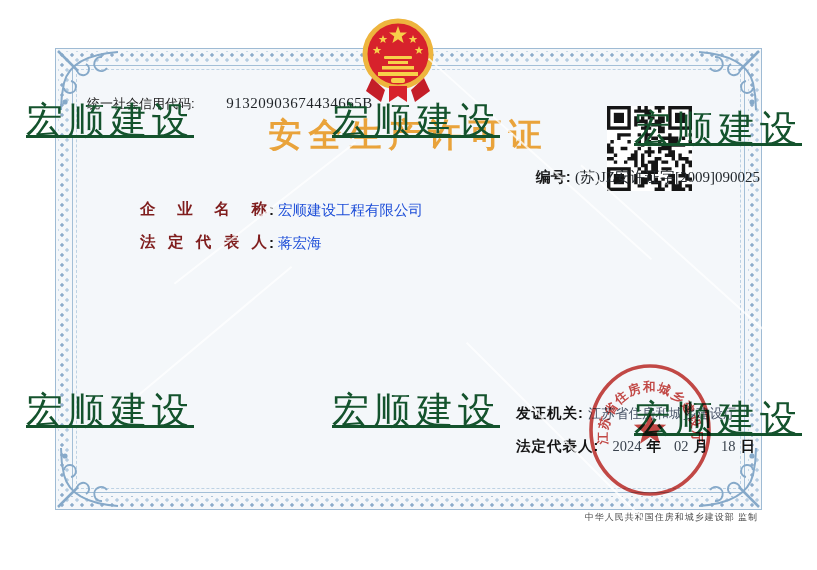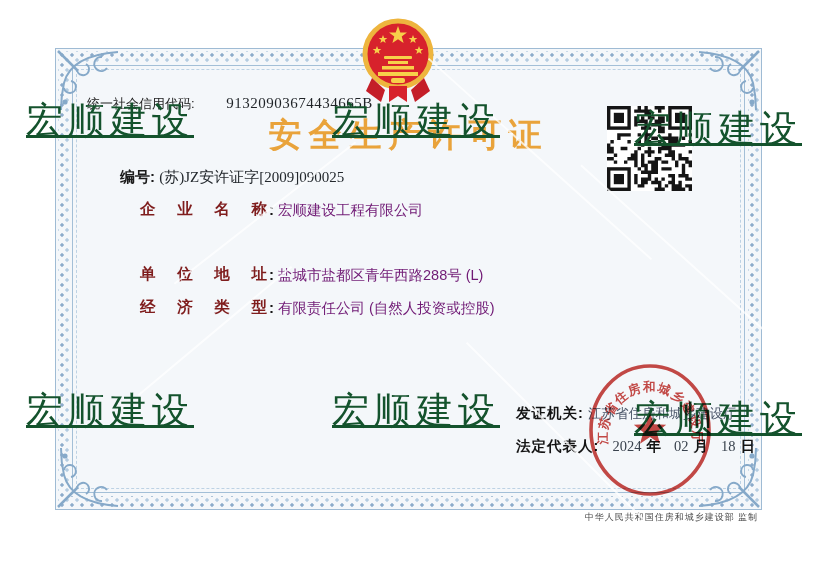--- a/index.html
+++ b/index.html
@@ -27,32 +27,32 @@
   .c-bl{left:56px;bottom:61px;transform:scaleY(-1);}
   .c-br{right:56px;bottom:61px;transform:scale(-1,-1);}
 
   
   .emblem{position:absolute;left:358px;top:16px;z-index:4;}
   .credit{position:absolute;left:87px;top:95px;z-index:4;font-size:13px;white-space:nowrap;}
   .credit .lbl{font-weight:normal;color:#1c1c1c;}
   .credit .val{font-family:"Liberation Serif","DejaVu Serif",serif;font-size:15px;color:#1f2327;letter-spacing:.5px;margin-left:28px;}
   .title{position:absolute;left:55px;top:113px;width:707px;z-index:4;text-align:center;
          font-size:33px;font-weight:bold;color:#e9a33b;letter-spacing:7px;white-space:nowrap;}
-  .serial{position:absolute;left:120px;top:168px;width:640px;z-index:4;text-align:left;font-size:15px;white-space:nowrap;}
+  .serial{position:absolute;left:120px;top:168px;width:640px;z-index:4;text-align:right;font-size:15px;white-space:nowrap;}
   .serial .lbl{font-weight:bold;color:#1c1c1c;}
   .serial .val{font-family:"Liberation Serif","DejaVu Serif",serif;color:#23282d;}
 
   .qr{position:absolute;left:607px;top:106px;z-index:3;}
 
   
   .row{position:absolute;left:140px;z-index:4;font-size:15px;white-space:nowrap;}
   .flabel{display:inline-block;width:127px;text-align:justify;text-align-last:justify;
           font-weight:bold;color:#7f1d1d;font-size:15.5px;vertical-align:bottom;}
   .colon{font-weight:bold;color:#161616;margin:0 4px 0 2px;}
-  .fvalue{color:#701a75;font-size:14.5px;}
+  .fvalue{color:#1d4ed8;font-size:14.5px;font-family:Liberation Mono, monospace;}
   .to{font-weight:bold;color:#161616;margin:0 26px;}
 
   
   .issue{position:absolute;left:516px;z-index:4;font-size:14.5px;white-space:nowrap;}
   .issue .lbl{font-weight:bold;color:#141414;letter-spacing:1px;}
   .issue .val{color:#4a5568;font-size:13.5px;}
   .dpart-n{font-family:"Liberation Serif","DejaVu Serif",serif;color:#39424d;margin:0 5px 0 9px;}
   .dpart-u{font-weight:bold;color:#141414;}
 
   .seal{position:absolute;left:584px;top:360px;z-index:7;opacity:.9;mix-blend-mode:multiply;}
@@ -161,25 +161,22 @@
     <g fill="#151515">
       <rect x="2" y="2" width="3" height="3"></rect>
       <rect x="20" y="2" width="3" height="3"></rect>
       <rect x="2" y="20" width="3" height="3"></rect>
     </g>
   </svg>
 
   <div class="row" style="top:199px">
     <span class="flabel">企业名称</span><span class="colon">:</span><span class="fvalue">宏顺建设工程有限公司</span>
   </div>
-  <div class="row" style="top:264px">
-    <span class="flabel">单位地址</span><span class="colon">:</span><span class="fvalue">盐城市盐都区青年西路288号 (L)</span>
-  </div>
-  <div class="row" style="top:297px">
-    <span class="flabel">经济类型</span><span class="colon">:</span><span class="fvalue">有限责任公司 (自然人投资或控股)</span>
+  <div class="row" style="top:232px">
+    <span class="flabel">法定代表人</span><span class="colon">:</span><span class="fvalue">蒋宏海</span>
   </div>
 
   <div class="issue" style="top:404px">
     <span class="lbl">发证机关:</span>
     <span class="val">江苏省住房和城乡建设厅</span>
   </div>
   <div class="issue" style="top:437px">
     <span class="lbl">法定代表人:</span>
     <span class="dpart-n">2024</span><span class="dpart-u">年</span>
     <span class="dpart-n">02</span><span class="dpart-u">月</span>

